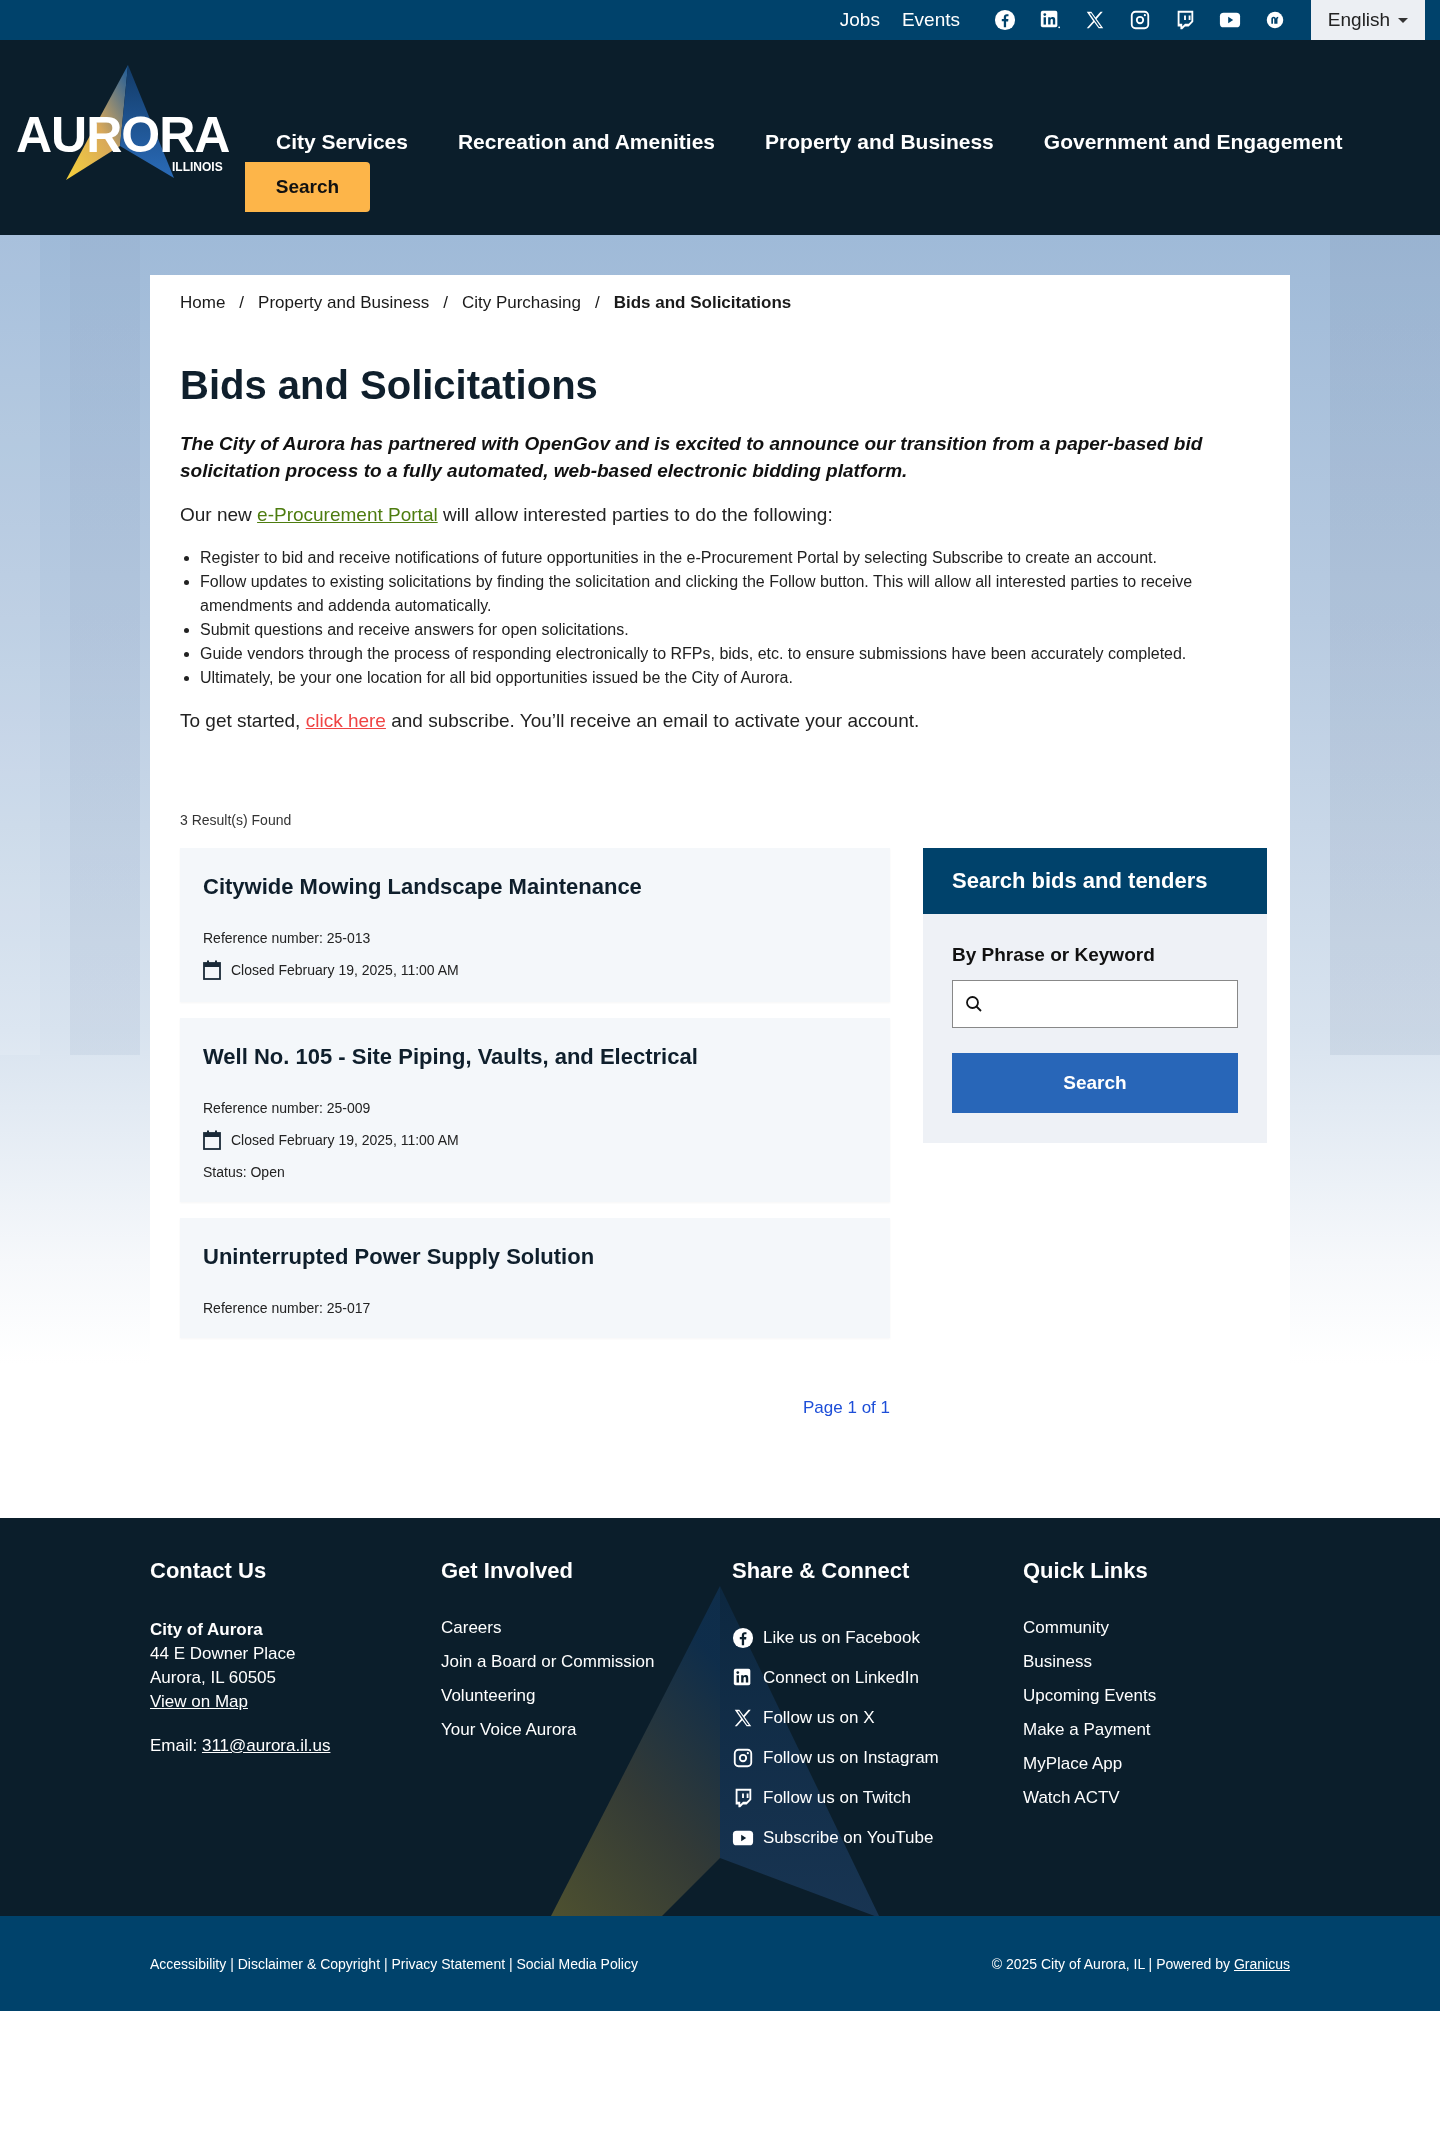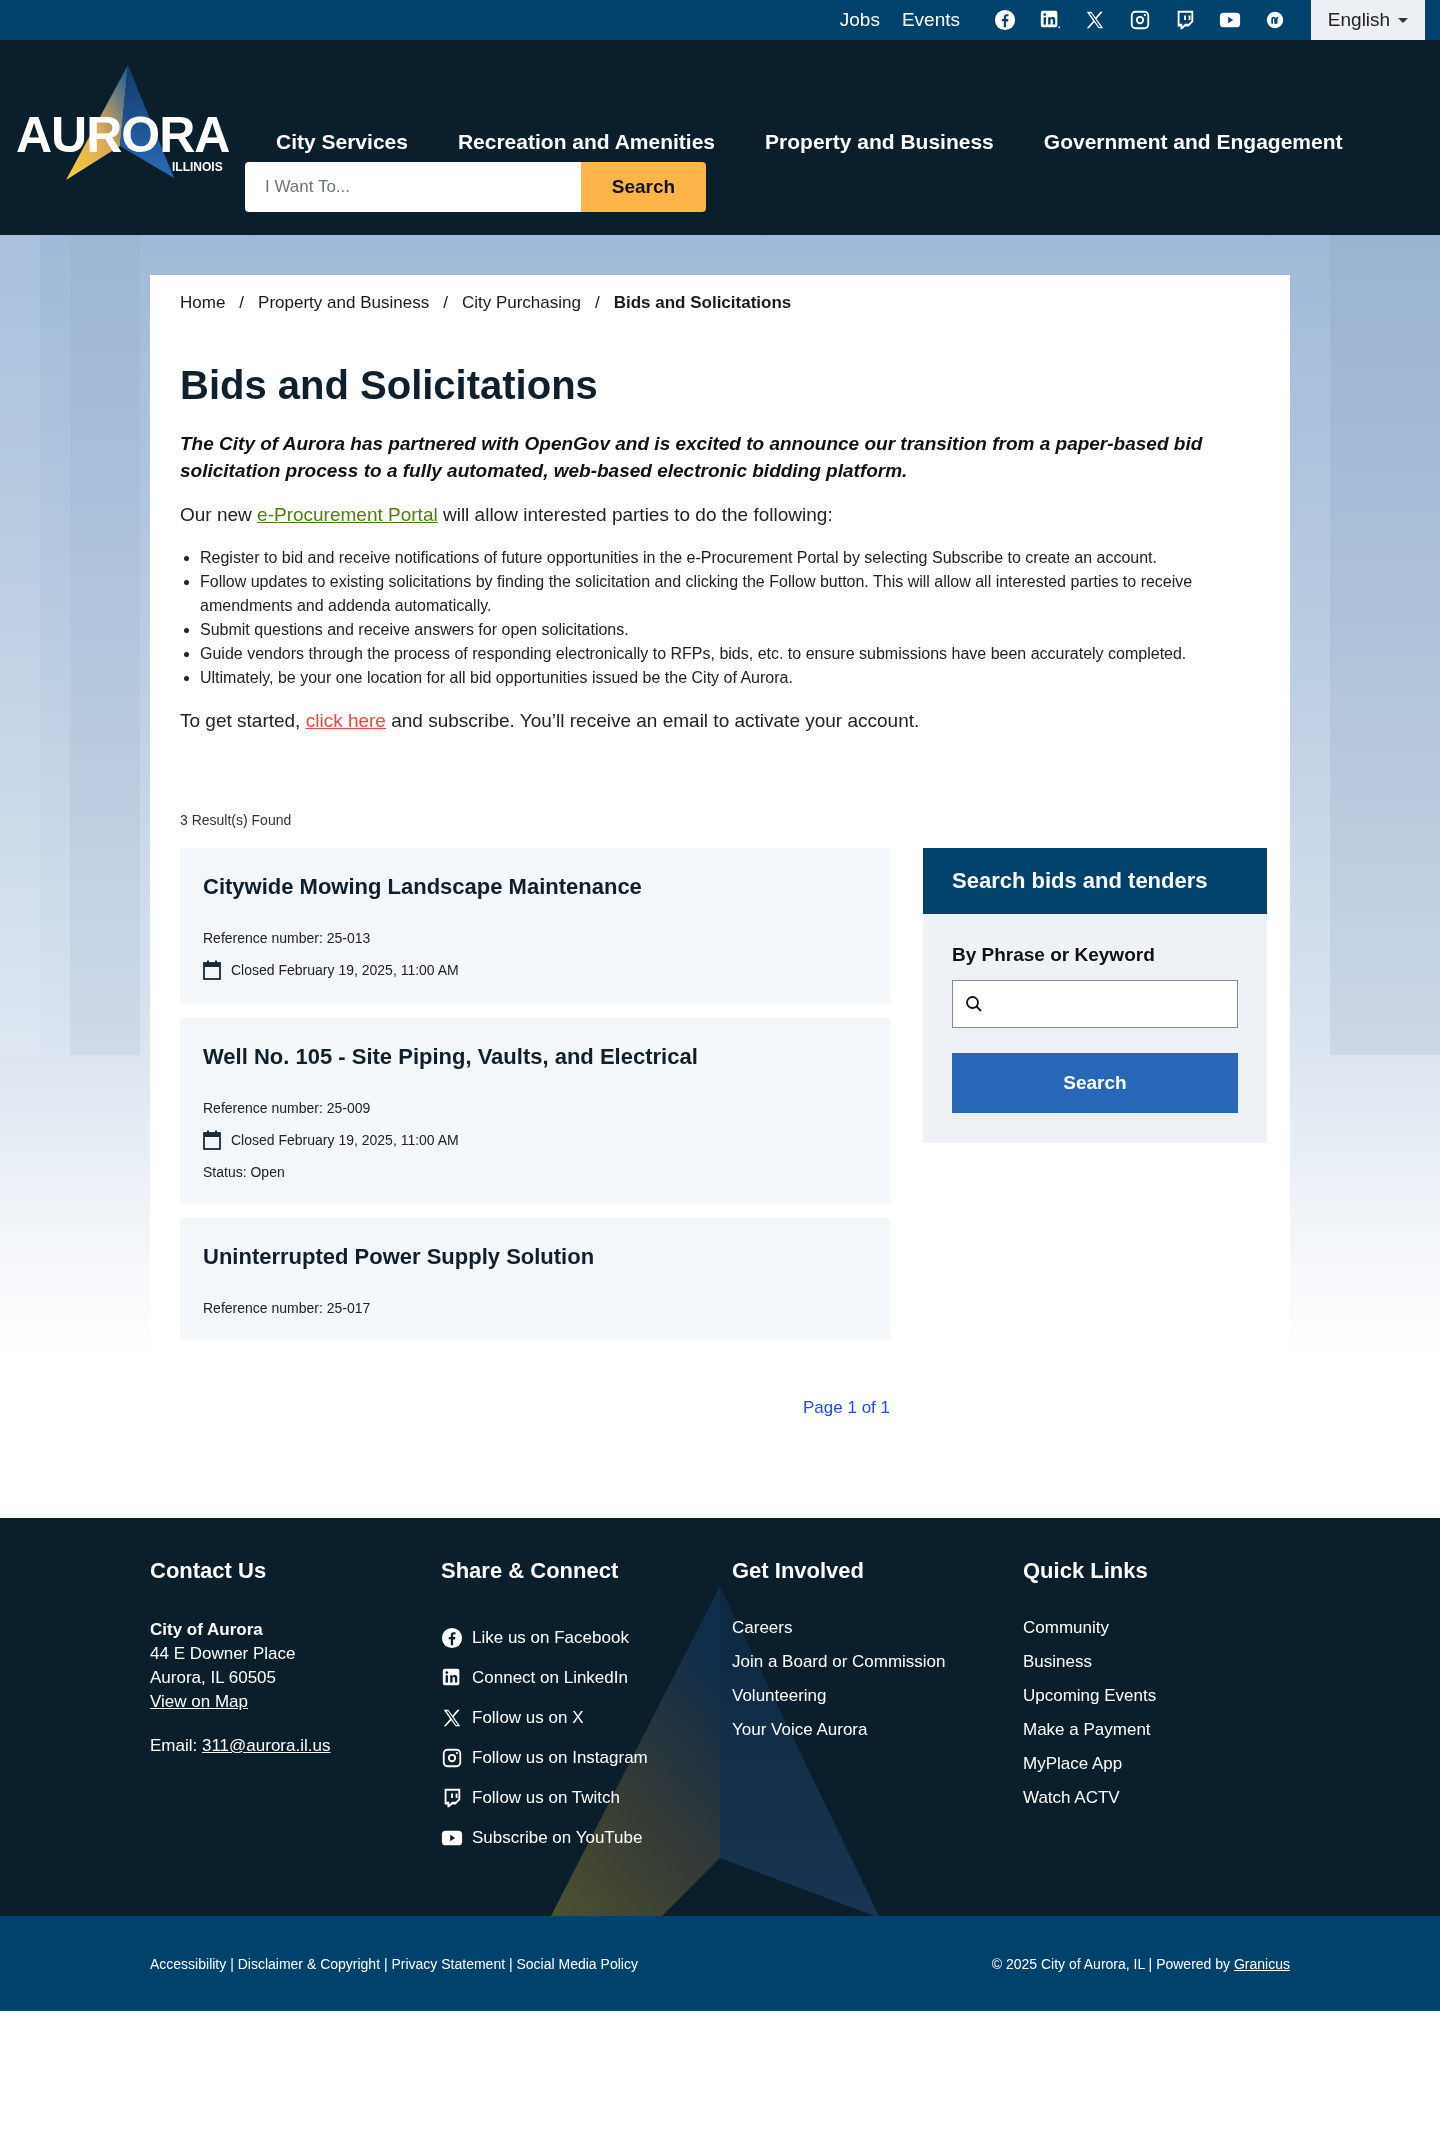--- a/index.html
+++ b/index.html
@@ -167,21 +167,20 @@
   </svg>
   <div class="nav">
     <div class="nav-items">
       <a href="#">City Services</a>
       <a href="#">Recreation and Amenities</a>
       <a href="#">Property and Business</a>
       <a href="#">Government and Engagement</a>
     </div>
   </div>
   <div class="hsearch">
-    <div class="hinput">I Want To...</div>
     <div class="hbtn">Search</div>
   </div>
 </div>
 
 <div class="hero-wrap">
   <div class="content-card">
     <nav class="breadcrumb">
       <a href="#">Home</a>
       <span class="sep">/</span>
       <a href="#">Property and Business</a>
@@ -279,71 +278,71 @@
     <div class="fcol">
       <h4>Contact Us</h4>
       <div class="line bold">City of Aurora</div>
       <div class="line">44 E Downer Place</div>
       <div class="line">Aurora, IL 60505</div>
       <div class="line"><a href="#">View on Map</a></div>
       <div class="gap"></div>
       <div class="line"><span>Email: </span><a href="#">311@aurora.il.us</a></div>
     </div>
 
-    <div class="fcol social-list">
-      <h4>Share &amp; Connect</h4>
-      <div class="sitem">
-        <svg viewBox="0 0 24 24">
-            <circle cx="12" cy="12" r="11"></circle>
-            <path d="M13.2 20v-6.5h2.2l.3-2.6h-2.5V9.3c0-.7.2-1.3 1.3-1.3h1.3V5.7c-.3 0-1-.1-1.9-.1-1.9 0-3.2 1.2-3.2 3.3v1.9H8.5v2.6h2.2V20z" fill="#0b1e2b"></path>
-          </svg>
-        <span>Like us on Facebook</span>
-      </div>
-      <div class="sitem">
-        <svg viewBox="0 0 24 24">
-            <rect x="2" y="2" width="18" height="18" rx="2"></rect>
-            <rect x="5" y="9" width="2.6" height="8" fill="#0b1e2b"></rect>
-            <circle cx="6.3" cy="6" r="1.5" fill="#0b1e2b"></circle>
-            <path d="M10 9h2.5v1.2c.5-.8 1.4-1.4 2.6-1.4 2 0 2.6 1.3 2.6 3.2V17h-2.6v-4.5c0-1-.3-1.6-1.1-1.6-.9 0-1.4.6-1.4 1.6V17H10z" fill="#0b1e2b"></path>
-          </svg>
-        <span>Connect on LinkedIn</span>
-      </div>
-      <div class="sitem">
-        <svg viewBox="0 0 24 24">
-            <path d="M3 3h5l4.5 6.2L18 3h2.5l-6.8 7.8L21 21h-5l-4.8-6.6L5.3 21H3l7-8z M6 4.5l10.5 15h1.8L7.8 4.5z" fill-rule="evenodd"></path>
-          </svg>
-        <span>Follow us on X</span>
-      </div>
-      <div class="sitem">
-        <svg viewBox="0 0 24 24">
-            <path d="M7 2h10a5 5 0 015 5v10a5 5 0 01-5 5H7a5 5 0 01-5-5V7a5 5 0 015-5zm0 2a3 3 0 00-3 3v10a3 3 0 003 3h10a3 3 0 003-3V7a3 3 0 00-3-3zm5 3.5a4.5 4.5 0 110 9 4.5 4.5 0 010-9zm0 2a2.5 2.5 0 100 5 2.5 2.5 0 000-5zM17.3 5.5a1.2 1.2 0 110 2.4 1.2 1.2 0 010-2.4z"></path>
-          </svg>
-        <span>Follow us on Instagram</span>
-      </div>
-      <div class="sitem">
-        <svg viewBox="0 0 24 24">
-            <path d="M4 2h17v12l-5 5h-4l-3 3H7v-3H4zm2 2v12h3v3l3-3h4l3-3V4zm5 3h2v5h-2zm5 0h2v5h-2z" fill-rule="evenodd"></path>
-          </svg>
-        <span>Follow us on Twitch</span>
-      </div>
-      <div class="sitem">
-        <svg viewBox="0 0 24 24">
-            <rect x="1" y="4" width="22" height="16" rx="4"></rect>
-            <path d="M10 8.5l5.5 3.5-5.5 3.5z" fill="#0b1e2b"></path>
-          </svg>
-        <span>Subscribe on YouTube</span>
-      </div>
-    </div>
-
     <div class="fcol link-list">
       <h4>Get Involved</h4>
       <a href="#" class="litem">Careers</a>
       <a href="#" class="litem">Join a Board or Commission</a>
       <a href="#" class="litem">Volunteering</a>
       <a href="#" class="litem">Your Voice Aurora</a>
+    </div>
+
+    <div class="fcol social-list">
+      <h4>Share &amp; Connect</h4>
+      <div class="sitem">
+        <svg viewBox="0 0 24 24">
+            <circle cx="12" cy="12" r="11"></circle>
+            <path d="M13.2 20v-6.5h2.2l.3-2.6h-2.5V9.3c0-.7.2-1.3 1.3-1.3h1.3V5.7c-.3 0-1-.1-1.9-.1-1.9 0-3.2 1.2-3.2 3.3v1.9H8.5v2.6h2.2V20z" fill="#0b1e2b"></path>
+          </svg>
+        <span>Like us on Facebook</span>
+      </div>
+      <div class="sitem">
+        <svg viewBox="0 0 24 24">
+            <rect x="2" y="2" width="18" height="18" rx="2"></rect>
+            <rect x="5" y="9" width="2.6" height="8" fill="#0b1e2b"></rect>
+            <circle cx="6.3" cy="6" r="1.5" fill="#0b1e2b"></circle>
+            <path d="M10 9h2.5v1.2c.5-.8 1.4-1.4 2.6-1.4 2 0 2.6 1.3 2.6 3.2V17h-2.6v-4.5c0-1-.3-1.6-1.1-1.6-.9 0-1.4.6-1.4 1.6V17H10z" fill="#0b1e2b"></path>
+          </svg>
+        <span>Connect on LinkedIn</span>
+      </div>
+      <div class="sitem">
+        <svg viewBox="0 0 24 24">
+            <path d="M3 3h5l4.5 6.2L18 3h2.5l-6.8 7.8L21 21h-5l-4.8-6.6L5.3 21H3l7-8z M6 4.5l10.5 15h1.8L7.8 4.5z" fill-rule="evenodd"></path>
+          </svg>
+        <span>Follow us on X</span>
+      </div>
+      <div class="sitem">
+        <svg viewBox="0 0 24 24">
+            <path d="M7 2h10a5 5 0 015 5v10a5 5 0 01-5 5H7a5 5 0 01-5-5V7a5 5 0 015-5zm0 2a3 3 0 00-3 3v10a3 3 0 003 3h10a3 3 0 003-3V7a3 3 0 00-3-3zm5 3.5a4.5 4.5 0 110 9 4.5 4.5 0 010-9zm0 2a2.5 2.5 0 100 5 2.5 2.5 0 000-5zM17.3 5.5a1.2 1.2 0 110 2.4 1.2 1.2 0 010-2.4z"></path>
+          </svg>
+        <span>Follow us on Instagram</span>
+      </div>
+      <div class="sitem">
+        <svg viewBox="0 0 24 24">
+            <path d="M4 2h17v12l-5 5h-4l-3 3H7v-3H4zm2 2v12h3v3l3-3h4l3-3V4zm5 3h2v5h-2zm5 0h2v5h-2z" fill-rule="evenodd"></path>
+          </svg>
+        <span>Follow us on Twitch</span>
+      </div>
+      <div class="sitem">
+        <svg viewBox="0 0 24 24">
+            <rect x="1" y="4" width="22" height="16" rx="4"></rect>
+            <path d="M10 8.5l5.5 3.5-5.5 3.5z" fill="#0b1e2b"></path>
+          </svg>
+        <span>Subscribe on YouTube</span>
+      </div>
     </div>
 
     <div class="fcol link-list">
       <h4>Quick Links</h4>
       <a href="#" class="litem">Community</a>
       <a href="#" class="litem">Business</a>
       <a href="#" class="litem">Upcoming Events</a>
       <a href="#" class="litem">Make a Payment</a>
       <a href="#" class="litem">MyPlace App</a>
       <a href="#" class="litem">Watch ACTV</a>

